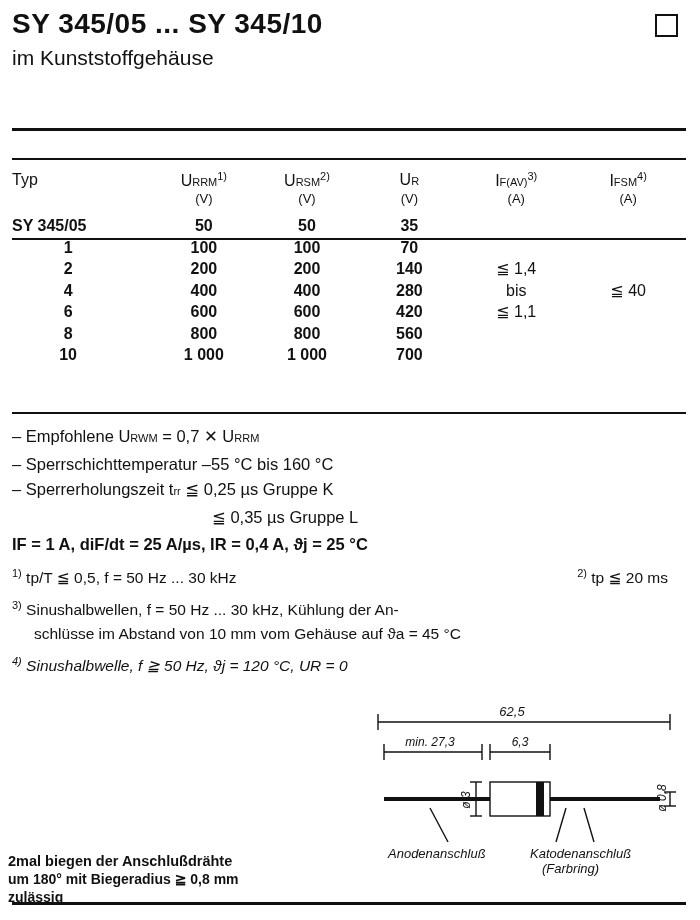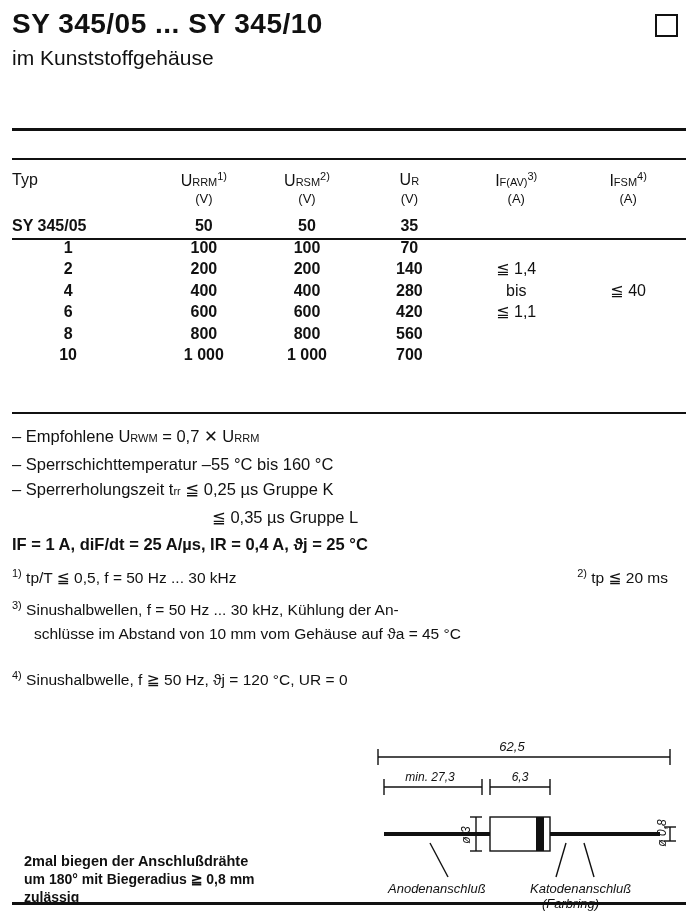--- a/index.html
+++ b/index.html
@@ -50,22 +50,22 @@
   
   .notes{position:absolute;left:12px;top:424px;width:676px;font-size:16.5px;line-height:25.5px;}
   .notes .ln{white-space:nowrap;}
   .indent{padding-left:22px;}
   .fn{font-size:15.5px;line-height:24px;}
   .fn .right{float:right;margin-right:20px;}
   .just{text-align:justify;}
   sup.n{font-size:11px;vertical-align:super;}
 
   
-  .draw{position:absolute;left:370px;top:700px;width:320px;height:180px;margin-top:35px;}
-  .bottomnote{position:absolute;left:24px;top:852px;font-size:14.5px;line-height:18px;font-weight:bold;}
+  .draw{position:absolute;left:370px;top:700px;width:320px;height:180px;}
+  .bottomnote{position:absolute;left:8px;top:852px;font-size:14.5px;line-height:18px;font-weight:bold;}
   .bottomnote .l2{font-weight:bold;font-size:14px;}
   .bottomnote .l3{font-weight:bold;font-size:14px;}
 </style>
 </head>
 <body>
 
 <div class="page">
 
   <div class="title">SY 345/05 ... SY 345/10</div>
   <div class="sq"></div>
@@ -184,21 +184,21 @@
       <sup class="n">1)</sup> <span>tp/T ≦ 0,5, f = 50 Hz ... 30 kHz</span>
     </div>
 
     <div class="fn" style="margin-top:3px;">
       <div class="just" style="width:640px;">
         <sup class="n">3)</sup> <span>Sinushalbwellen,    f = 50 Hz ... 30 kHz,    Kühlung    der    An-</span>
       </div>
       <div class="indent">schlüsse im Abstand von 10 mm vom Gehäuse auf ϑa = 45 °C</div>
     </div>
 
-    <div class="fn" style="margin-top:17px;">
+    <div class="fn" style="margin-top:3px;font-style:italic;">
       <sup class="n">4)</sup> <span>Sinushalbwelle, f ≧ 50 Hz, ϑj = 120 °C, UR = 0</span>
     </div>
   </div>
 
   <div class="draw">
     <svg width="320" height="180" viewBox="0 0 320 180">
       <g stroke="#111" fill="none" stroke-width="1.4">
 
         <line x1="8" y1="22" x2="300" y2="22"></line>
         <line x1="8" y1="14" x2="8" y2="30"></line>

